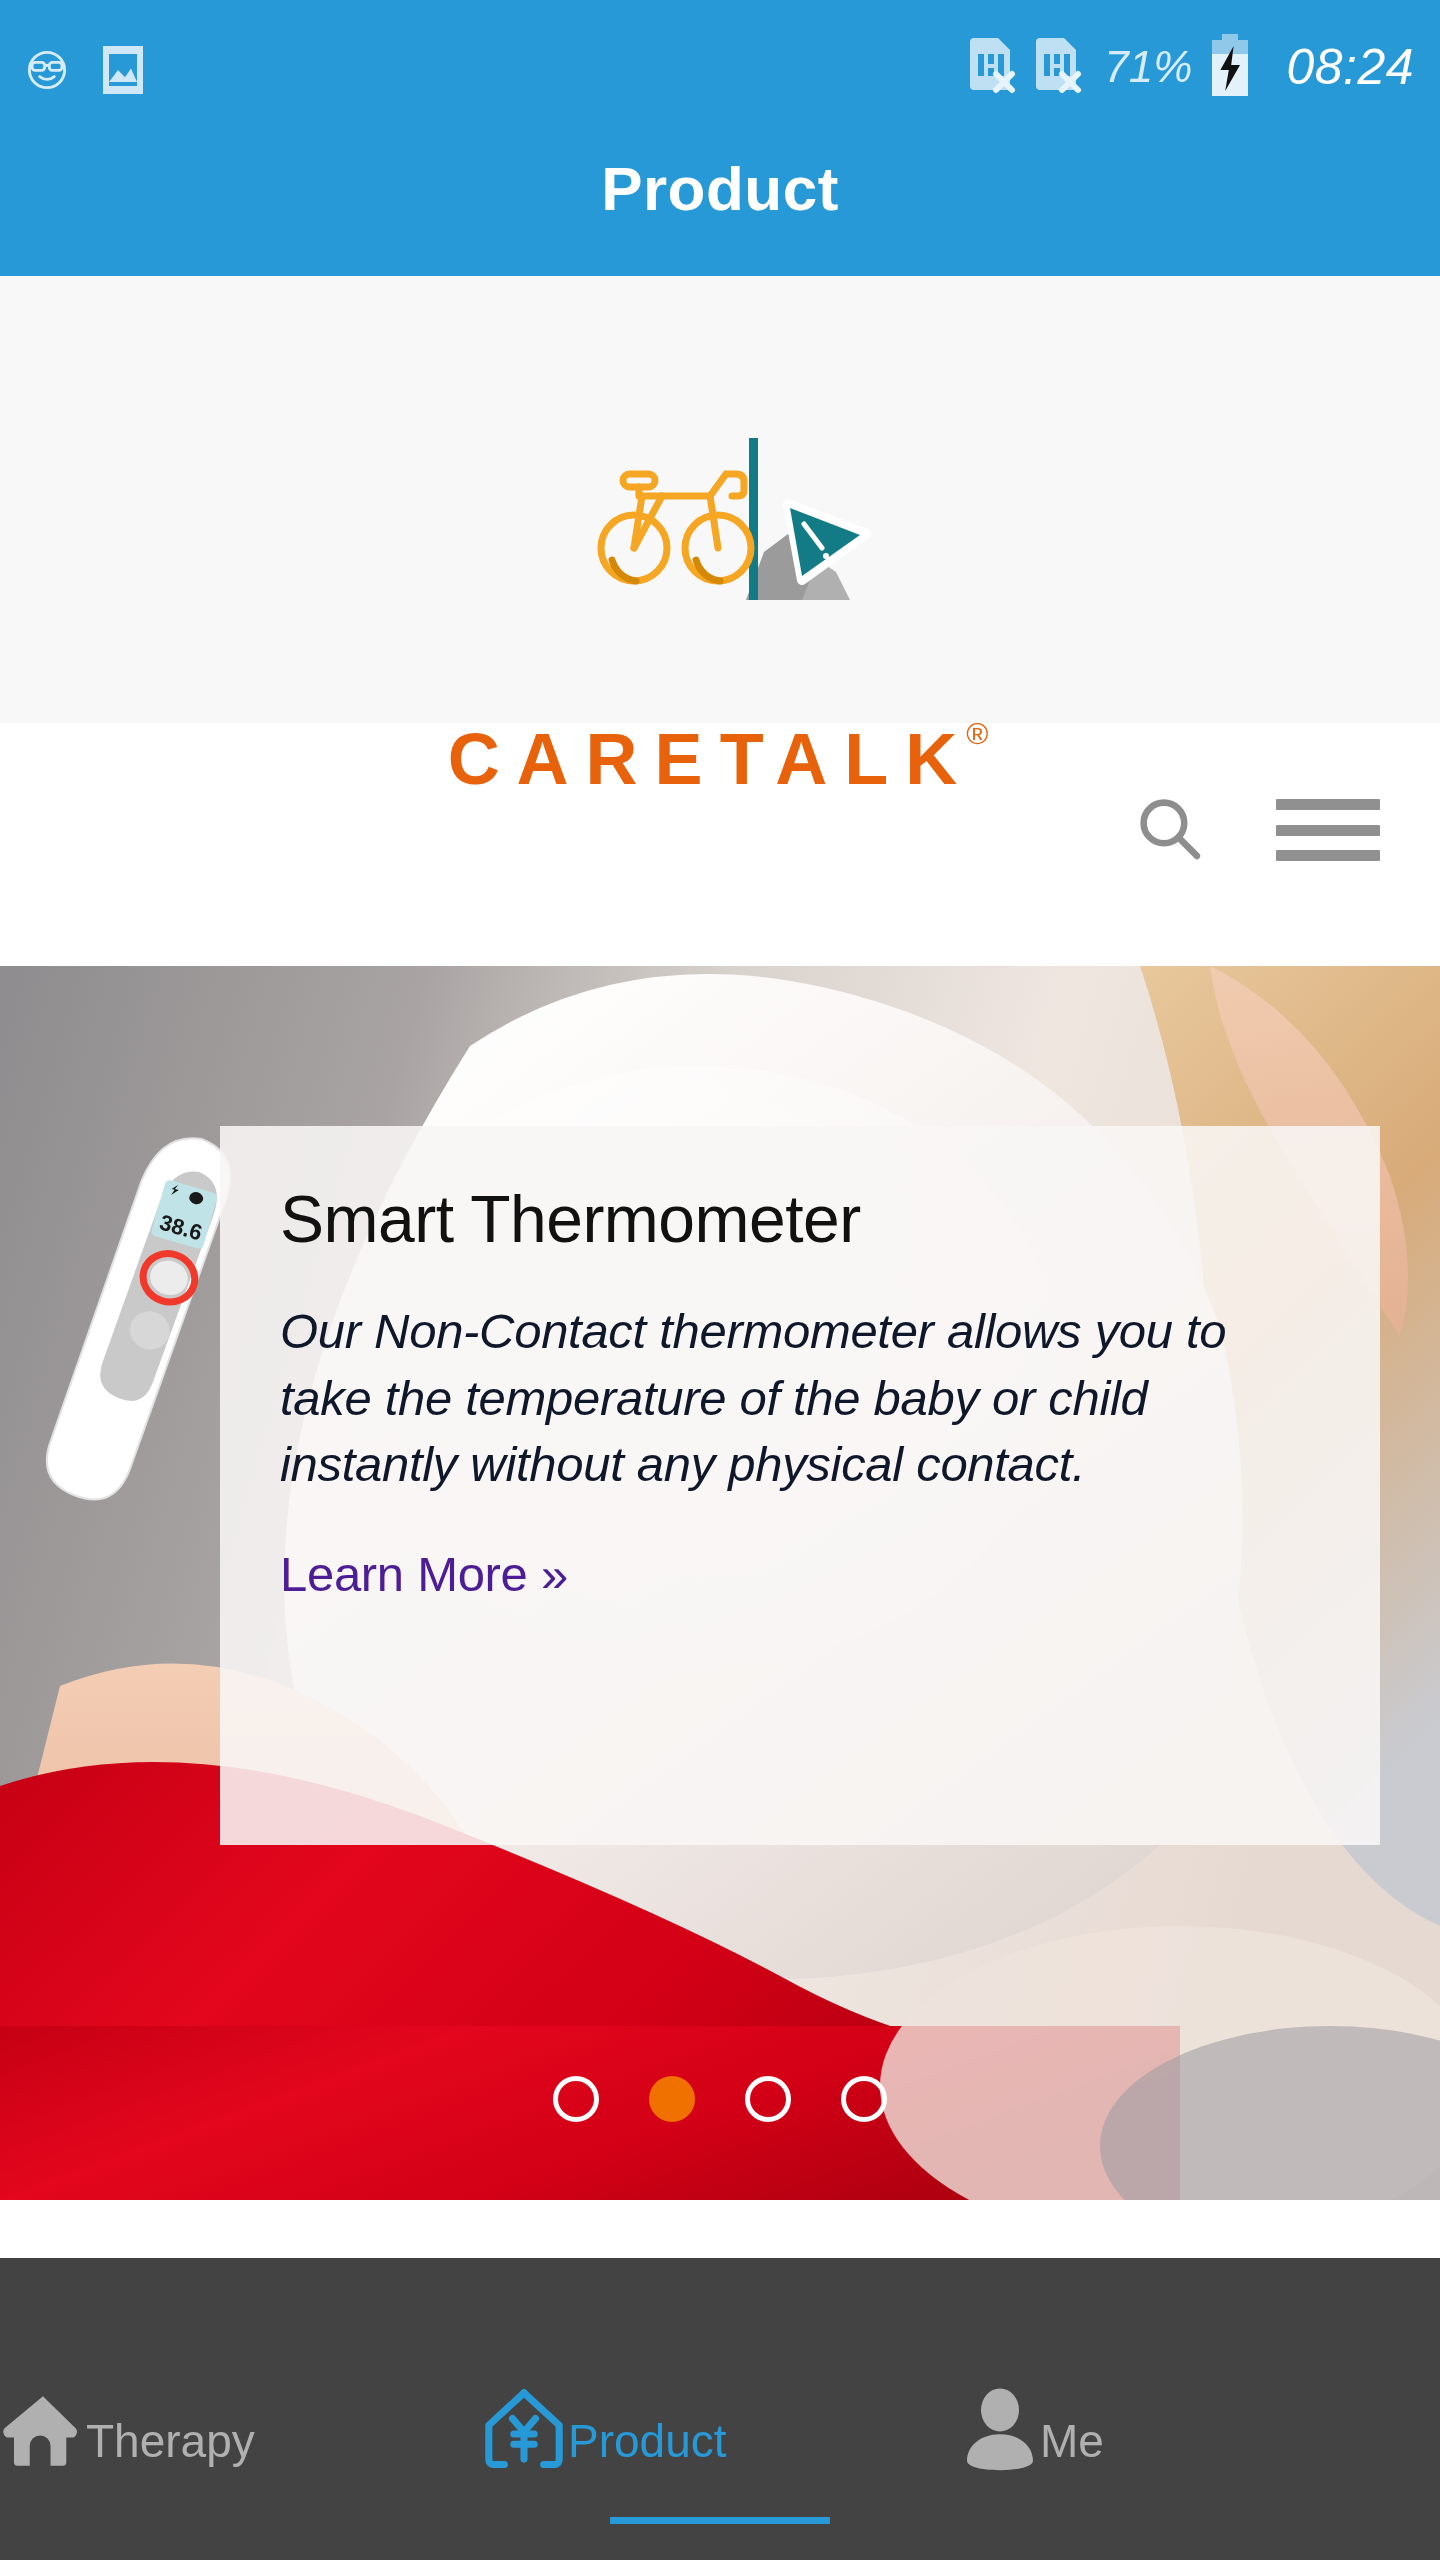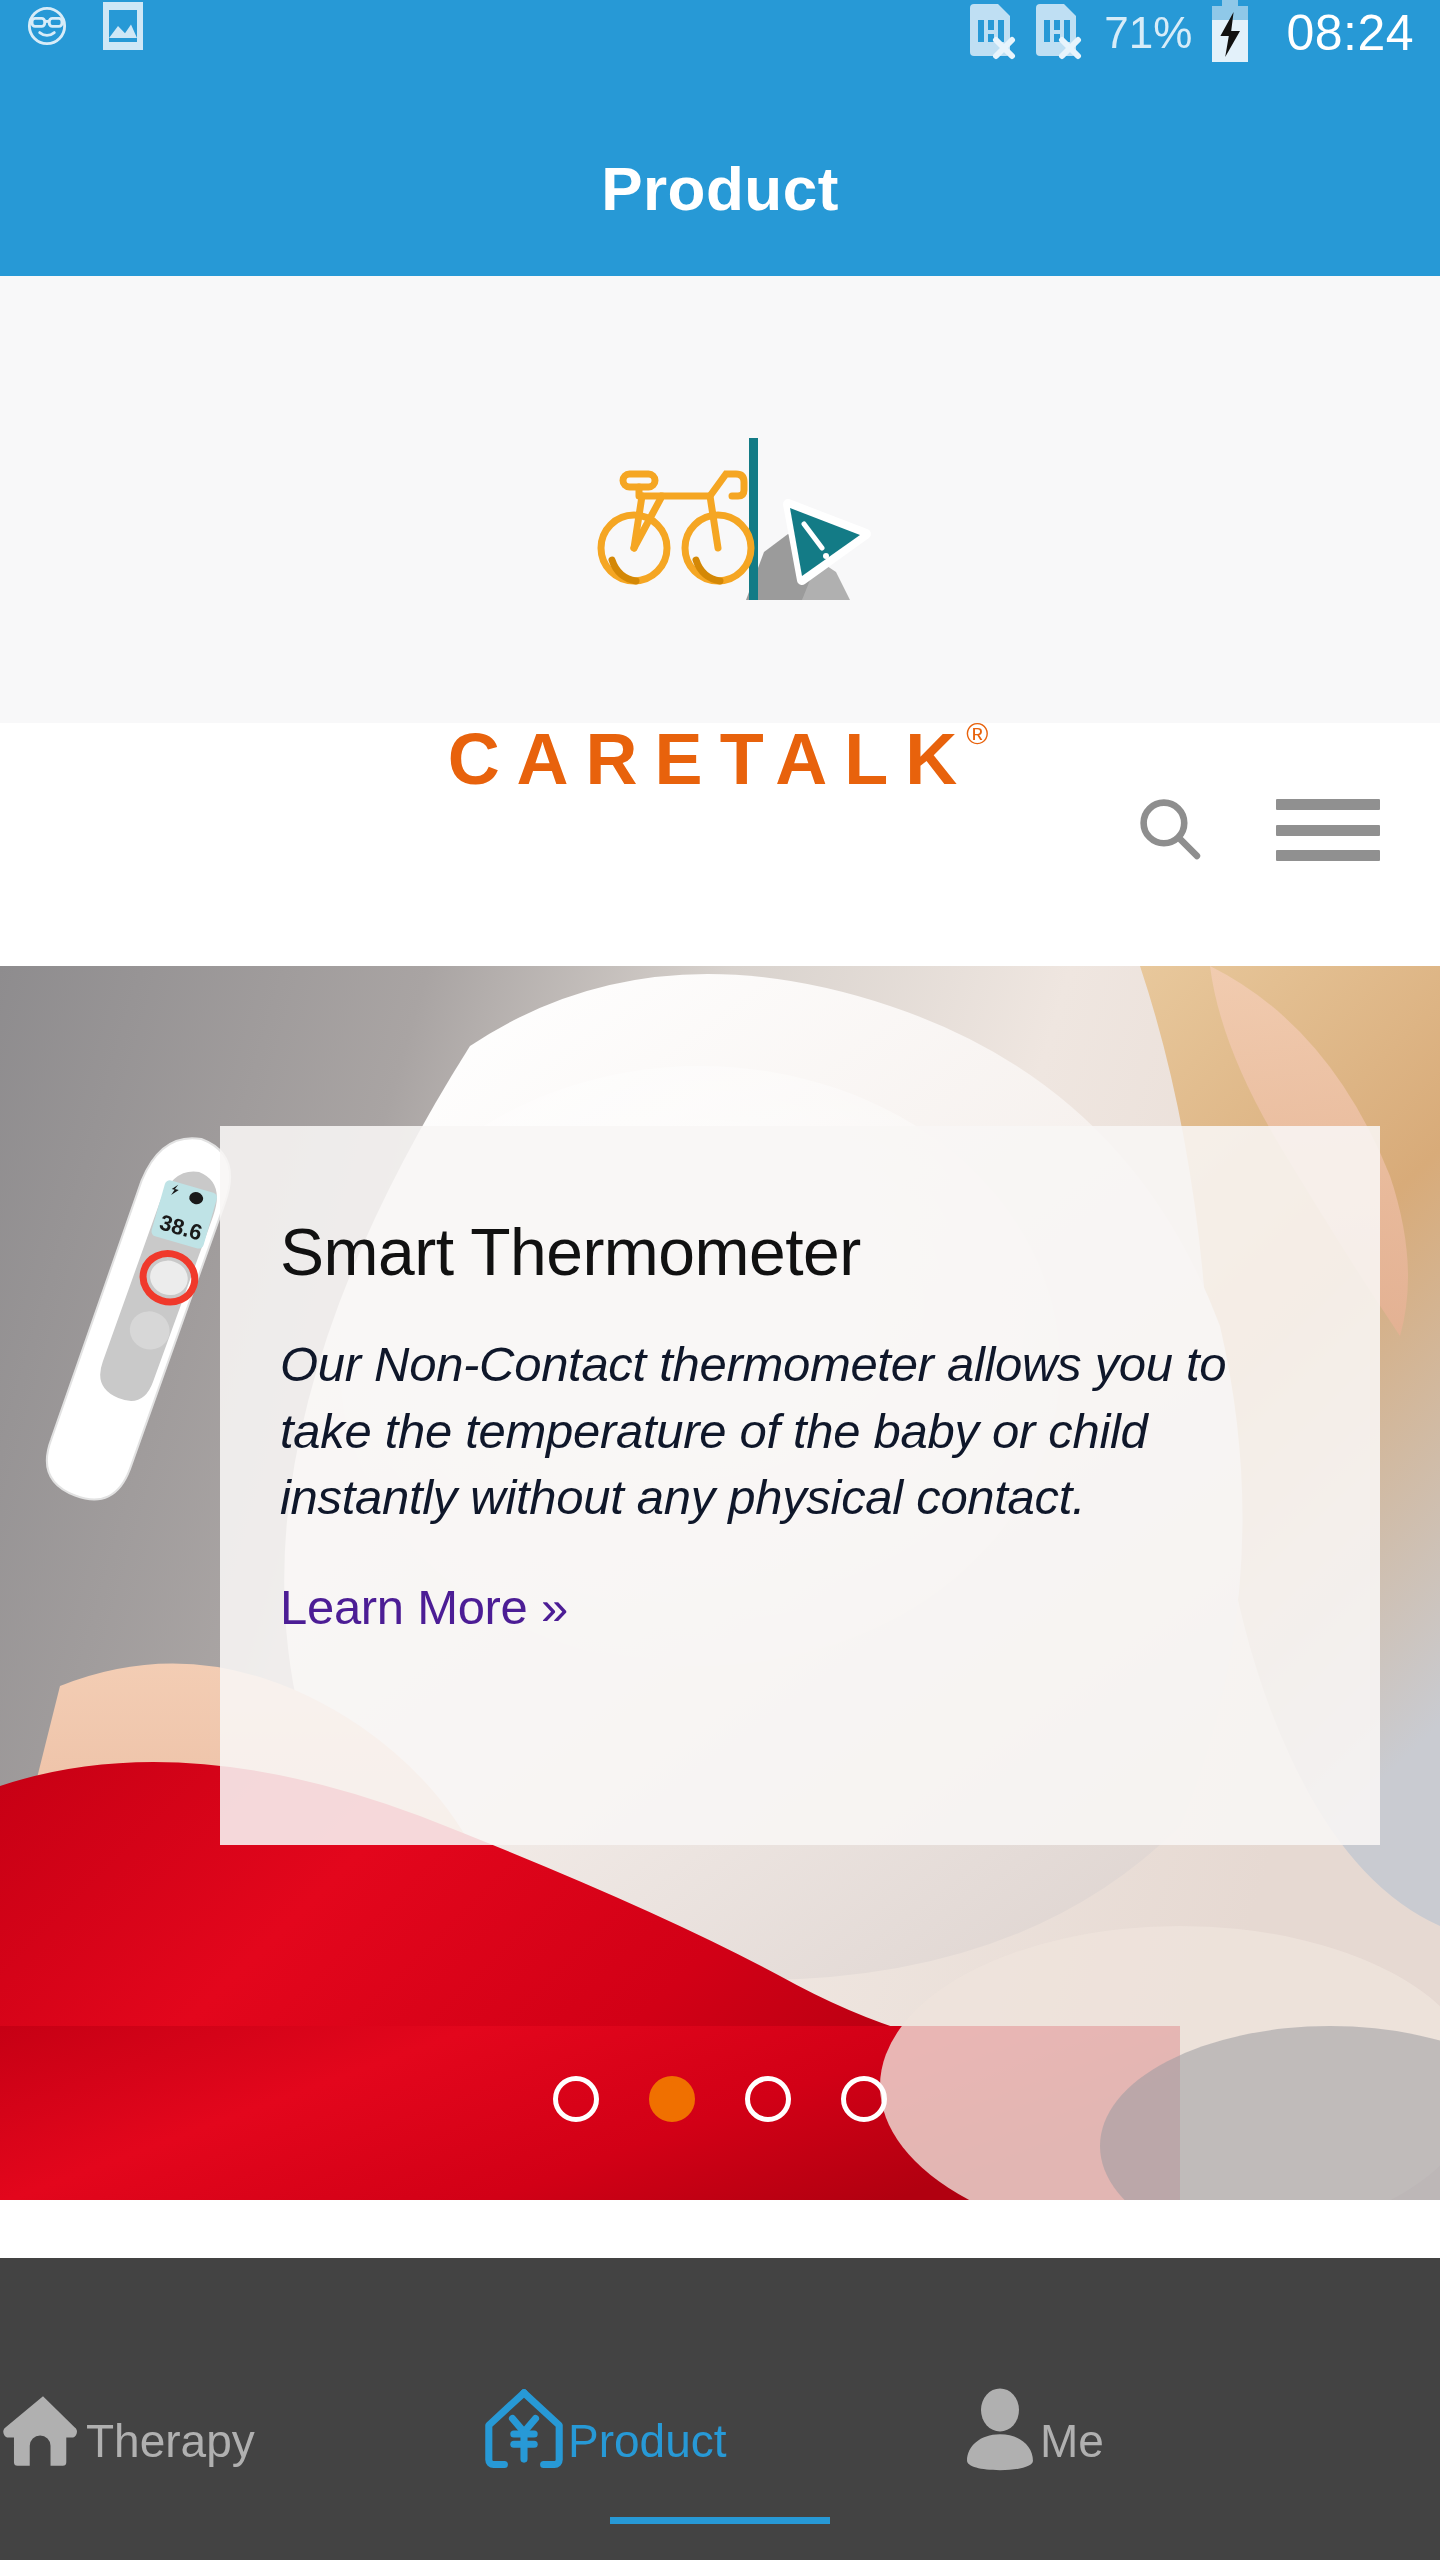--- a/index.html
+++ b/index.html
@@ -8,22 +8,23 @@
     font-family:"Liberation Sans", sans-serif;
     background:#ffffff;
     overflow:hidden;
     position:relative;
   }
 
   
   .statusbar{
     position:absolute; left:0; top:0; width:1440px; height:100px;
     background:#2799d6;
-    display:flex; align-items:flex-start;
+    display:flex; align-items:flex-end;
     padding:0 26px 0 24px;
+    font-style:italic;
   }
   .sb-left{ display:flex; align-items:center; gap:30px; }
   .sb-right{ margin-left:auto; display:flex; align-items:center; gap:14px; }
   .sb-icon{ display:block; }
   .sb-batt-pct{
     color:#d7ecf8; font-size:44px; font-weight:400; letter-spacing:0px;
     font-family:"Liberation Sans", sans-serif; line-height:1;
     margin-left:6px; margin-right:2px;
   }
   .sb-clock{
@@ -82,21 +83,20 @@
   .hero-bg{ position:absolute; inset:0; }
   .hero-card{
     position:absolute; left:220px; top:160px; width:1160px; height:719px;
     background:rgba(248,246,245,0.88);
     padding:56px 60px 0 60px;
   }
   .hero-title{
     font-size:66px; font-weight:400; color:#111111;
     font-family:"Liberation Sans", sans-serif; line-height:1.15;
     letter-spacing:-0.5px;
-    margin-top:33px;
   }
   .hero-desc{
     margin-top:40px;
     font-size:49px; font-style:italic; font-weight:400; color:#0f172a;
     font-family:"Liberation Sans", sans-serif; line-height:1.36;
     letter-spacing:-0.3px; max-width:1010px;
   }
   .hero-link{
     margin-top:48px; display:inline-block;
     font-size:49px; font-weight:400; color:#4c1d95;

